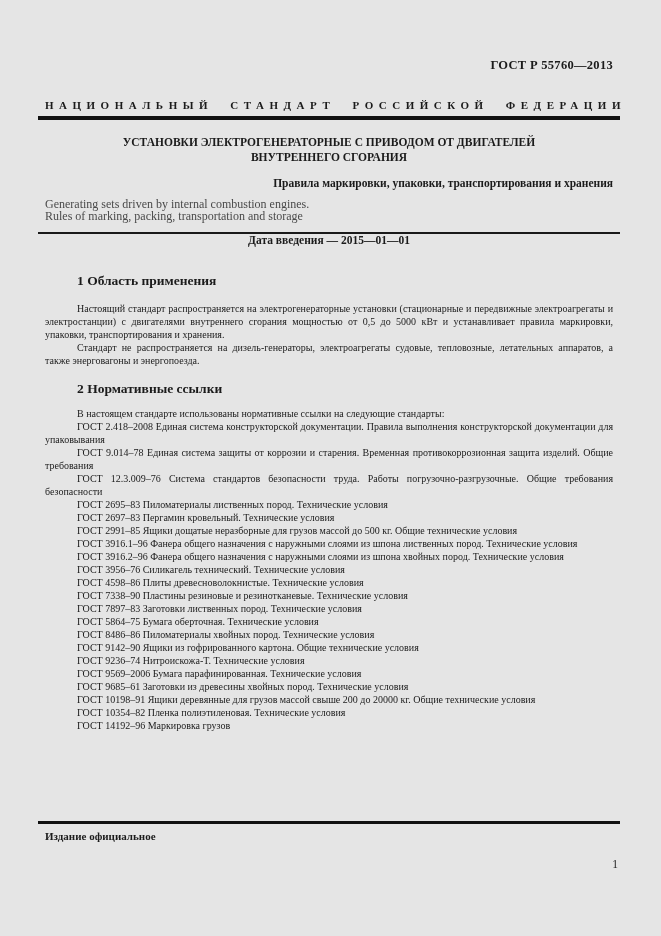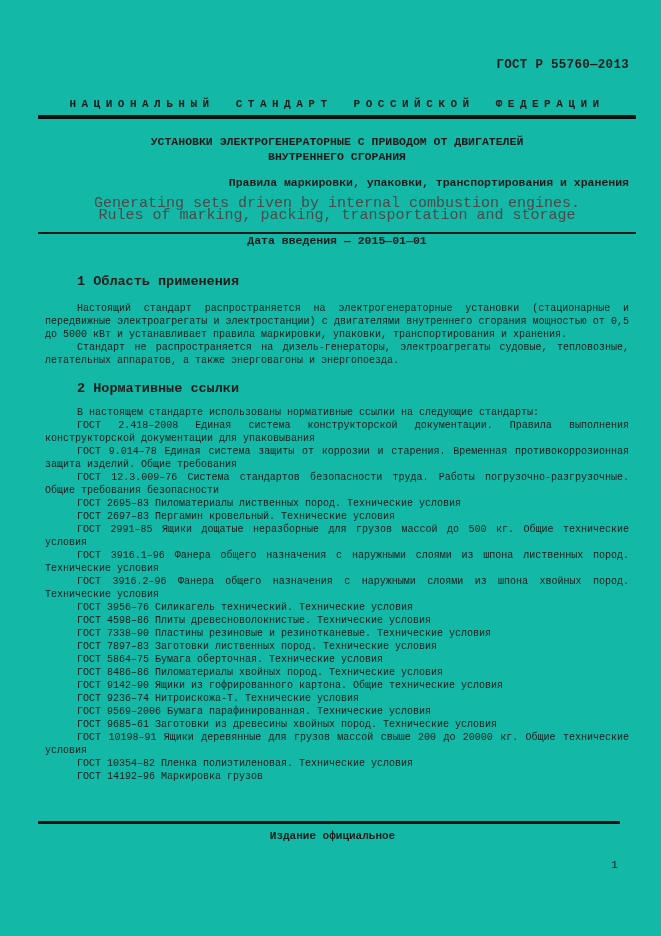--- a/index.html
+++ b/index.html
@@ -4,25 +4,25 @@
 <style>
   html, body {
     margin: 0;
     padding: 0;
     background: #ffffff;
   }
   .page {
     position: relative;
     width: 661px;
     height: 936px;
-    background: #14b8a6;
+    background: #e5e5e5;
     color: #1b1b1b;
-    font-family: Liberation Mono, monospace;
+    font-family: Liberation Serif, serif;
     box-sizing: border-box;
-    padding: 58px 32px 0 45px;
+    padding: 58px 48px 0 45px;
     overflow: hidden;
   }
   .doc-number {
     text-align: right;
     font-weight: bold;
     font-size: 12.5px;
     letter-spacing: 0.3px;
   }
   .banner {
     margin-top: 26px;
@@ -46,22 +46,22 @@
     line-height: 15px;
   }
   .subtitle-ru {
     margin-top: 12px;
     text-align: right;
     font-weight: bold;
     font-size: 11.5px;
   }
   .title-en {
     margin-top: 9px;
-    text-align: center;
-    font-size: 15px;
+    text-align: left;
+    font-size: 12px;
     line-height: 12px;
     color: #4a4a4a;
   }
   .rule-thin {
     margin: 10px -7px 0 -7px;
     height: 2px;
     background: #1a1a1a;
   }
   .date-line {
     margin-top: 0;
@@ -98,21 +98,20 @@
   }
   .rule-footer {
     height: 3px;
     background: #111111;
   }
   .edition {
     margin-top: 6px;
     padding-left: 7px;
     font-weight: bold;
     font-size: 11px;
-    text-align: center;
   }
   .pagenum {
     margin-top: 16px;
     text-align: right;
     font-size: 11.5px;
     padding-right: 2px;
   }
 </style>
 </head>
 <body>

